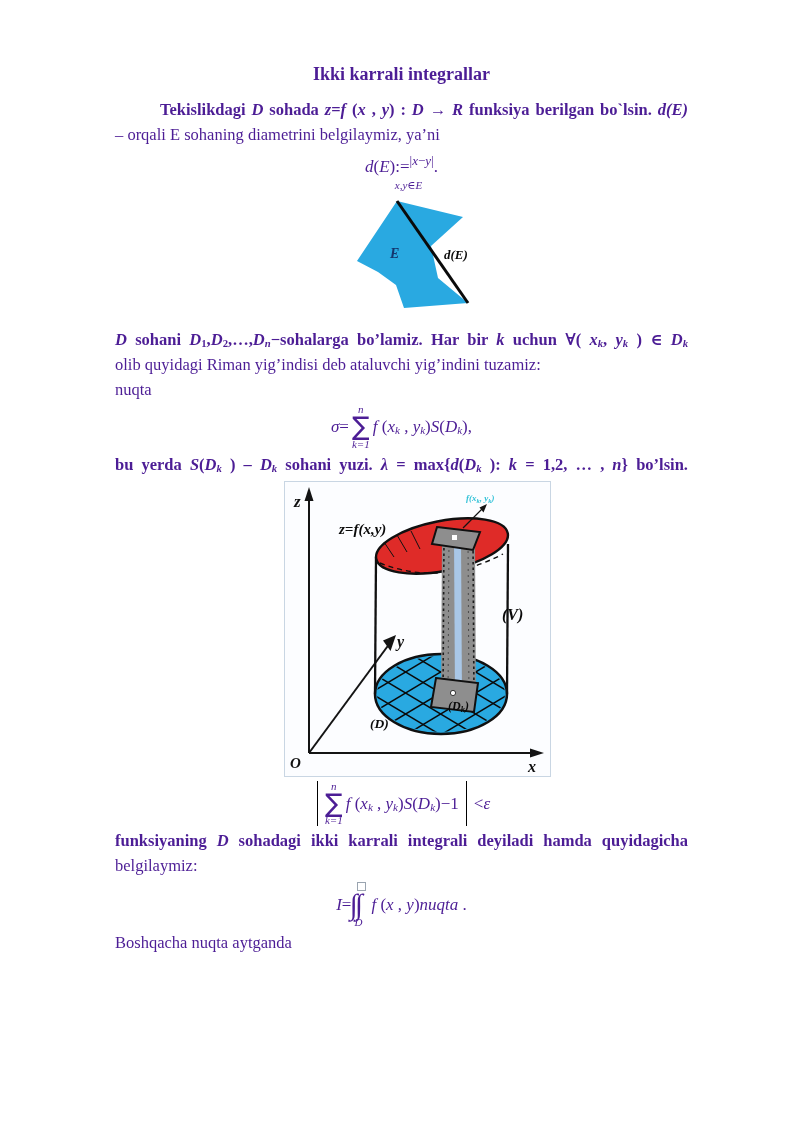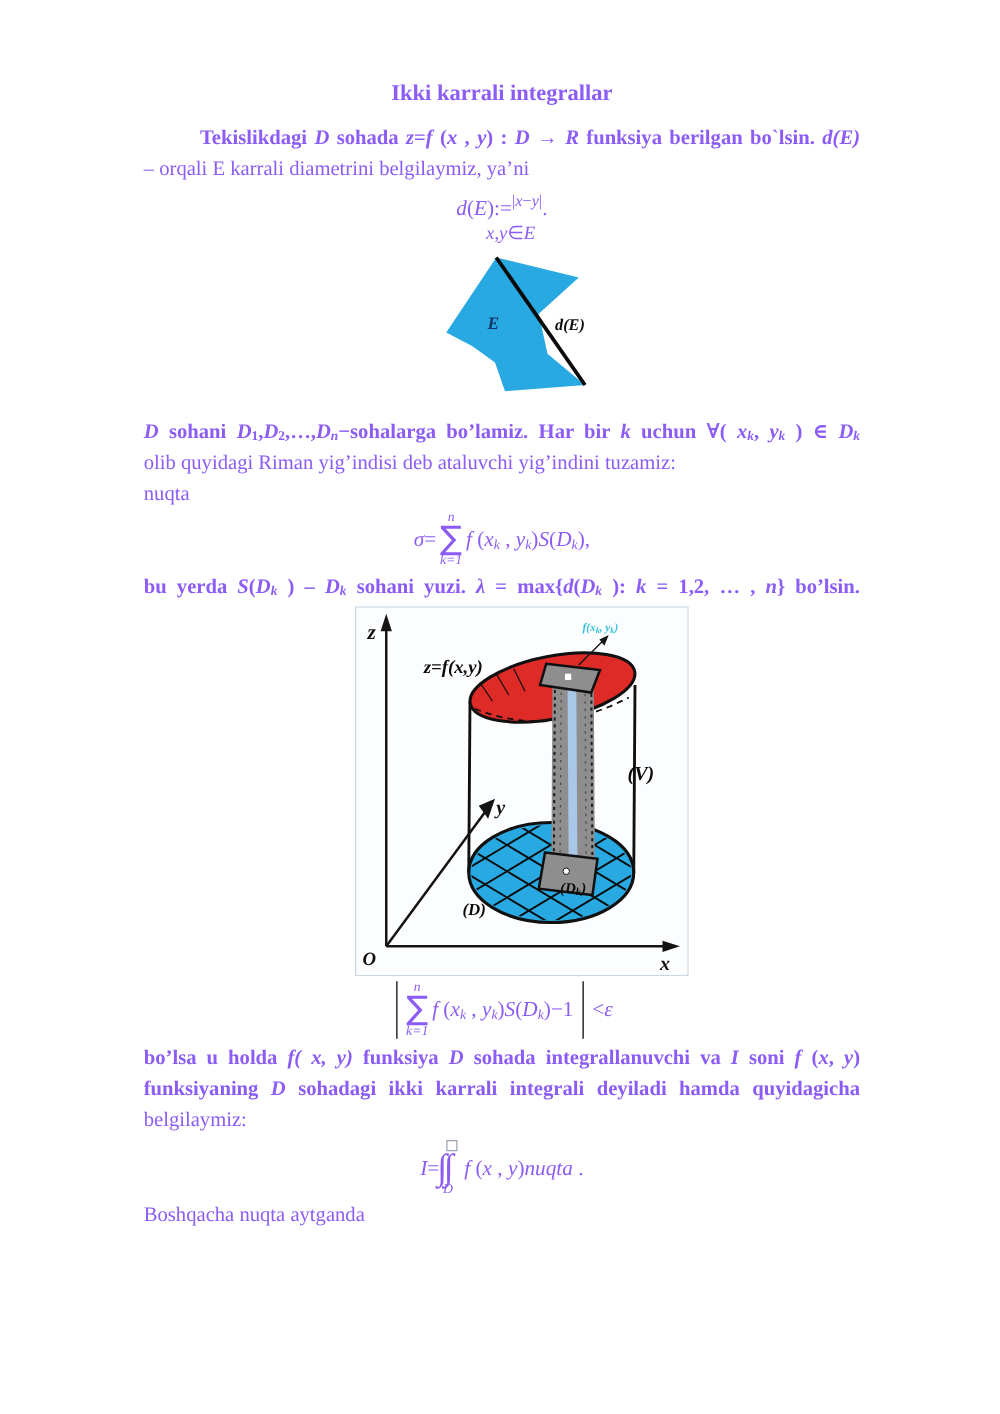--- a/index.html
+++ b/index.html
@@ -1,32 +1,32 @@
 <!DOCTYPE html>
 <html><head>
 <meta charset="utf-8">
 <style>
   html,body{margin:0;padding:0;background:#e8e8e8;}
   .page{
     width:800px;height:1131px;background:#ffffff;margin:0 auto;
-    font-family:"Liberation Serif","DejaVu Serif",serif;color:#8b5cf6;
+    font-family:"Liberation Serif","DejaVu Serif",serif;color:#4c1d95;
     overflow:hidden;position:relative;
   }
   .content{padding:64px 112px 0 115px;}
   .title{font-size:18px;font-weight:bold;text-align:center;margin:0 0 12px 0;}
   .line{font-size:16.5px;line-height:25px;}
   .jl{text-align:justify;text-align-last:justify;font-weight:bold;}
   .indent{text-indent:45px;}
   i{font-style:italic;}
   sub{font-size:0.65em;vertical-align:-0.18em;line-height:0;}
   
   .fmline{text-align:center;font-size:17px;line-height:1.15;}
   .fd{margin:7px 0 2px 0;}
   .fd-sup{font-size:13px;vertical-align:7px;}
-  .fd-sub{display:block;font-size:15px;margin-top:2px;padding-left:14px;font-family:Liberation Serif, serif;}
+  .fd-sub{display:block;font-size:11px;margin-top:2px;padding-left:14px;}
   .fflex{display:inline-flex;align-items:center;gap:3px;vertical-align:middle;}
   .stack{display:inline-flex;flex-direction:column;align-items:center;line-height:1;}
   .stop,.sbot{font-size:11px;font-style:italic;}
   .ssym{font-size:26px;line-height:0.9;font-family:"DejaVu Sans",sans-serif;}
   .fsigma{margin:2px 0;}
   .fabs{margin:4px 0 2px 0;}
   .bar{align-self:stretch;width:0;border-left:1.6px solid #000;margin:0 4px;}
   .fintl{margin:4px 0 2px 0;}
   .ibox{width:7px;height:7px;border:1px solid #9aa4b0;margin-bottom:1px;}
   .iint{font-size:29px;letter-spacing:-0.45em;padding-right:0.45em;line-height:0.85;}
@@ -40,21 +40,21 @@
 </head>
 <body>
 
 <div class="page">
   <div class="content">
 
     <h1 class="title">Ikki karrali integrallar</h1>
 
     <div>
       <div class="line jl indent">Tekislikdagi <i>D</i> sohada <i>z</i>=<i>f</i> (<i>x</i> , <i>y</i>) : <i>D</i> → <i>R</i> funksiya berilgan bo`lsin. <i>d(E)</i></div>
-      <div class="line">– orqali E karrali diametrini belgilaymiz, ya’ni</div>
+      <div class="line">– orqali E sohaning diametrini belgilaymiz, ya’ni</div>
     </div>
 
     <div class="fmline fd">
       <span><i>d</i>(<i>E</i>):=</span><span class="fd-sup">|<i>x</i>−<i>y</i>|</span><span>.</span>
       <span class="fd-sub"><i>x</i>,<i>y</i>∈<i>E</i></span>
     </div>
 
     <div class="figwrap">
       <svg class="shift1" width="152" height="132" viewBox="0 0 152 132">
         <polygon points="57,8 123,24 91,53 98,85 128,110 64,115 56,92 38,79 17,68" fill="#29a9e1"></polygon>
@@ -168,21 +168,20 @@
           <span class="ssym">∑</span>
           <span class="sbot">k=1</span>
         </span>
         <span><i>f</i> (<i>x<sub>k</sub></i> , <i>y<sub>k</sub></i>)<i>S</i>(<i>D<sub>k</sub></i>)−1</span>
         <span class="bar"></span>
         <span>&lt;<i>ε</i></span>
       </span>
     </div>
 
     <div>
-      <div class="line jl">bo’lsa u holda <i>f( x, y)</i> funksiya <i>D</i> sohada integrallanuvchi va <i>I</i> soni <i>f</i> (<i>x</i>, <i>y</i>)</div>
       <div class="line jl">funksiyaning <i>D</i> sohadagi ikki karrali integrali deyiladi hamda quyidagicha</div>
       <div class="line">belgilaymiz:</div>
     </div>
 
     <div class="fmline fintl">
       <span class="fflex">
         <span><i>I</i>=</span>
         <span class="stack">
           <span class="ibox"></span>
           <span class="iint">∫∫</span>

